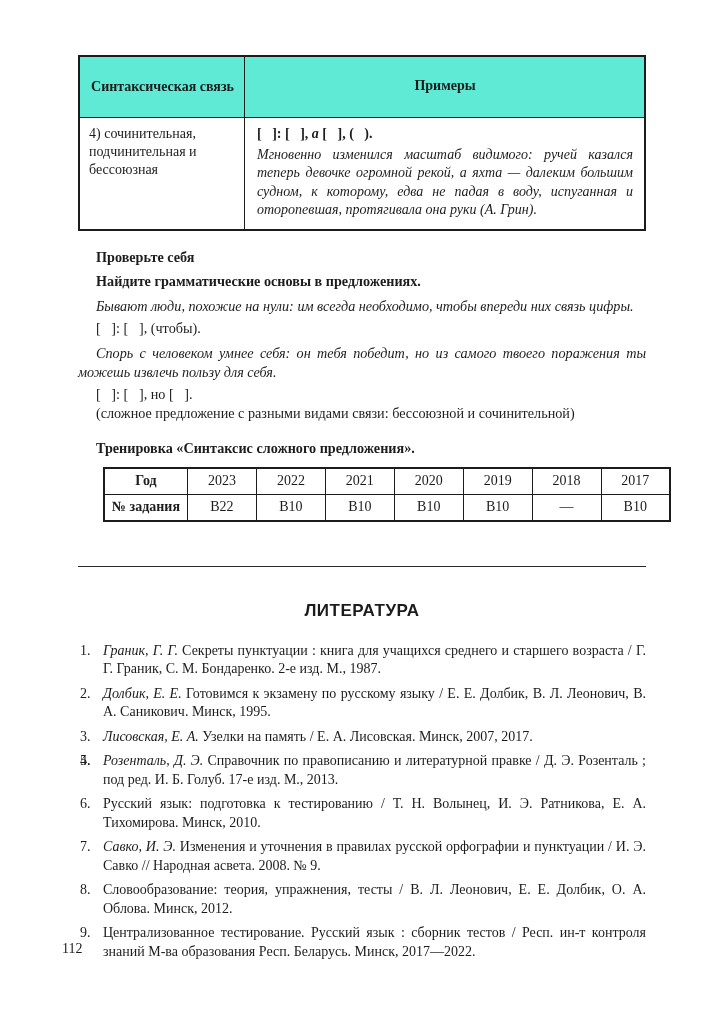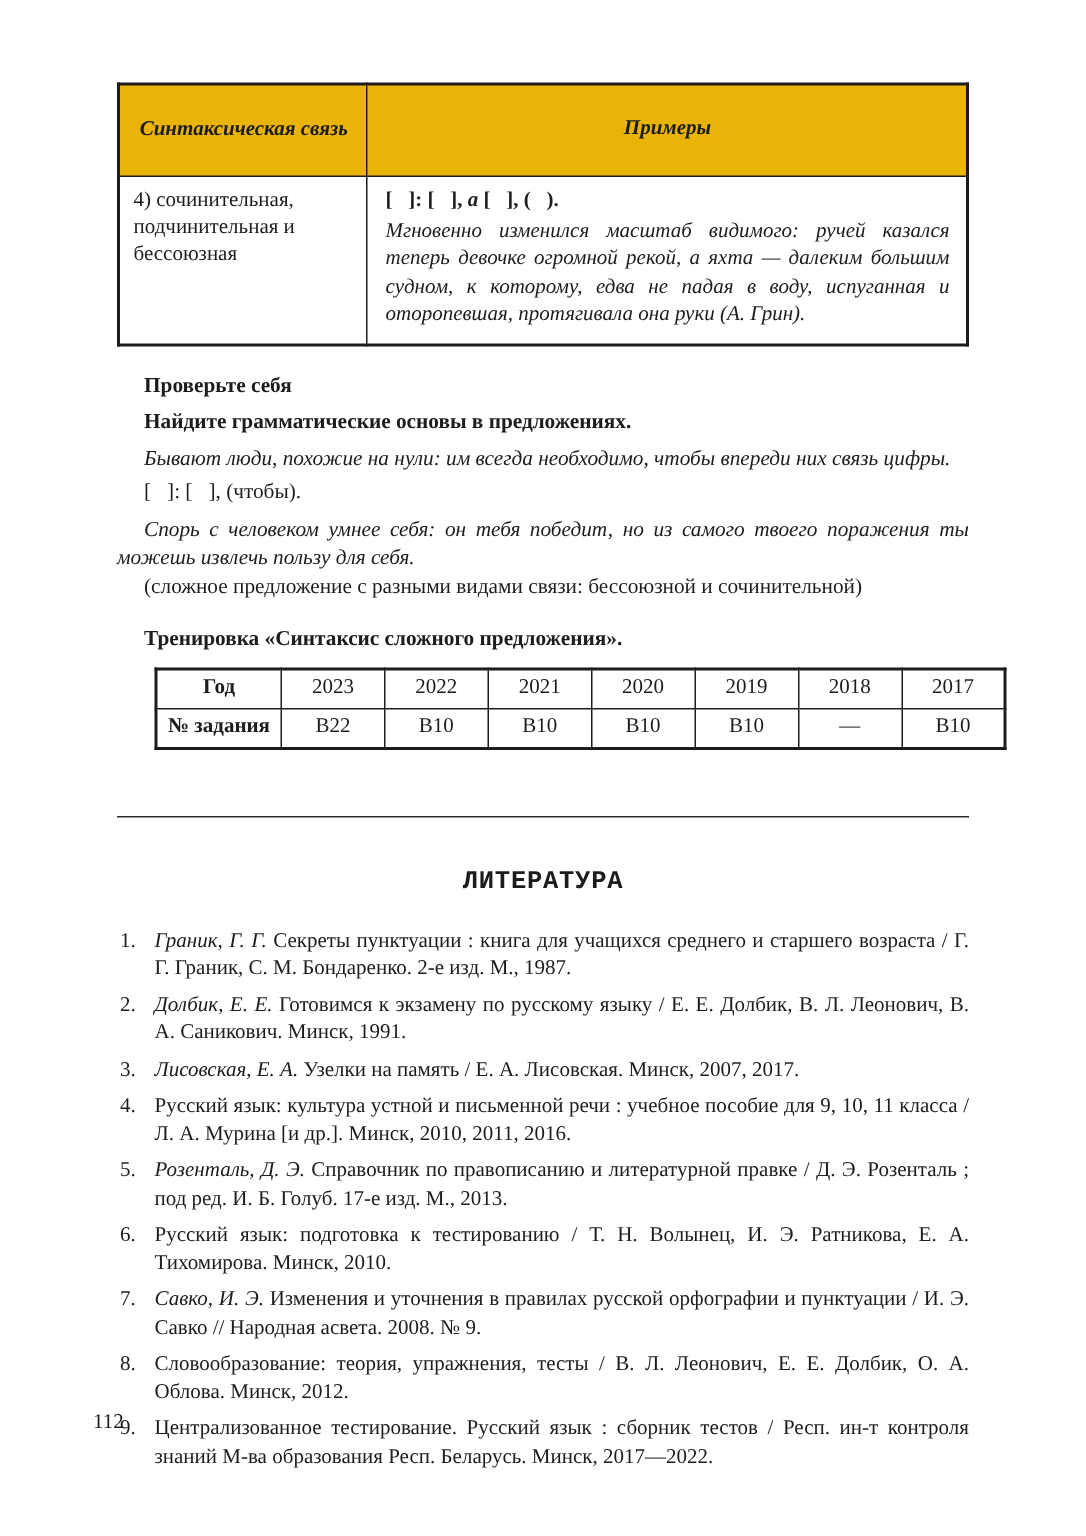--- a/index.html
+++ b/index.html
@@ -22,28 +22,27 @@
     width:568px;
     table-layout:fixed;
   }
   table.syntax th, table.syntax td{
     border:1px solid #1c1c1c;
     vertical-align:top;
     font-size:14px;
   }
   table.syntax{border:2px solid #1c1c1c;}
   table.syntax th{
-    background:#eab308;
+    background:#5eead4;
     font-weight:bold;
     text-align:center;
     vertical-align:middle;
     height:44px;
     line-height:17px;
     padding:2px 6px;
-    font-style:italic;
   }
   table.syntax .c1{width:147px;padding:7px 8px 7px 9px;line-height:18px;}
   table.syntax .c2{padding:7px 11px 9px 12px;line-height:18.5px;}
   .formula{font-weight:bold;margin:0 0 2px 0;}
   .formula .conj{font-style:italic;}
   .example{font-style:italic;text-align:justify;margin:0;}
   
   .sect{margin-top:17px;font-size:14.2px;line-height:19px;}
   .h-bold{font-weight:bold;margin:0 0 0 18px;padding:0;}
   .h-bold.gap{margin-top:5px;}
@@ -68,21 +67,21 @@
     padding:0 2px;
   }
   table.years td.lbl{font-weight:bold;width:78px;}
   
   .divider{
     border:none;
     border-top:1.6px solid #2a2a2a;
     margin:44px 0 0 0;
   }
   .lit-title{
-    font-family:Liberation Mono, monospace;
+    font-family:Liberation Sans, sans-serif;
     font-weight:bold;
     font-size:17px;
     letter-spacing:.5px;
     text-align:center;
     margin:34px 0 21px 0;
   }
   ol.bib{
     list-style:none;
     margin:0;padding:0;
     font-size:14px;
@@ -128,20 +127,21 @@
       </tr>
     </tbody>
       </table>
 
     <div class="sect">
       <p class="h-bold">Проверьте себя</p>
       <p class="h-bold gap">Найдите грамматические основы в предложениях.</p>
       <p class="ital-par">Бывают люди, похожие на нули: им всегда необходимо, чтобы впереди них связь цифры.</p>
       <p class="scheme">[&nbsp;&nbsp;&nbsp;]: [&nbsp;&nbsp;&nbsp;], (чтобы).</p>
       <p class="ital-par" style="font-style:italic;">Спорь с человеком умнее себя: он тебя победит, но из самого твоего поражения ты можешь извлечь пользу для себя.</p>
+      <p class="scheme">[&nbsp;&nbsp;&nbsp;]: [&nbsp;&nbsp;&nbsp;], но [&nbsp;&nbsp;&nbsp;].</p>
       <p class="note">(сложное предложение с разными видами связи: бессоюзной и сочинительной)</p>
       <p class="training">Тренировка «Синтаксис сложного предложения».</p>
     </div>
 
     <table class="years">
       <tbody>
           <tr>
         <td class="lbl">Год</td>
         <td>2023</td>
         <td>2022</td>
@@ -163,23 +163,23 @@
       </tr>
     </tbody>
       </table>
 
     <hr class="divider">
 
     <div class="lit-title">ЛИТЕРАТУРА</div>
 
     <ol class="bib">
       <li><span class="num">1.</span><span class="auth">Граник, Г. Г.</span><span> Секреты пунктуации : книга для учащихся среднего и старшего возраста / Г. Г. Граник, С. М. Бондаренко. 2-е изд. М., 1987.</span></li>
-      <li><span class="num">2.</span><span class="auth">Долбик, Е. Е.</span><span> Готовимся к экзамену по русскому языку / Е. Е. Долбик, В. Л. Леонович, В. А. Саникович. Минск, 1991.</span></li>
+      <li><span class="num">2.</span><span class="auth">Долбик, Е. Е.</span><span> Готовимся к экзамену по русскому языку / Е. Е. Долбик, В. Л. Леонович, В. А. Саникович. Минск, 1995.</span></li>
       <li><span class="num">3.</span><span class="auth">Лисовская, Е. А.</span><span> Узелки на память / Е. А. Лисовская. Минск, 2007, 2017.</span></li>
-      <li><span class="num">4.</span><span class="auth"></span><span>Русский язык: культура устной и письменной речи : учебное пособие для 9, 10, 11 класса / Л. А. Мурина [и др.]. Минск, 2010, 2011, 2016.</span></li>
+      <li><span class="num">4.</span><span class="auth"></span></li>
       <li><span class="num">5.</span><span class="auth">Розенталь, Д. Э.</span><span> Справочник по правописанию и литературной правке / Д. Э. Розенталь ; под ред. И. Б. Голуб. 17-е изд. М., 2013.</span></li>
       <li><span class="num">6.</span><span class="auth"></span><span>Русский язык: подготовка к тестированию / Т. Н. Волынец, И. Э. Ратникова, Е. А. Тихомирова. Минск, 2010.</span></li>
       <li><span class="num">7.</span><span class="auth">Савко, И. Э.</span><span> Изменения и уточнения в правилах русской орфографии и пунктуации / И. Э. Савко // Народная асвета. 2008. № 9.</span></li>
       <li><span class="num">8.</span><span class="auth"></span><span>Словообразование: теория, упражнения, тесты / В. Л. Леонович, Е. Е. Долбик, О. А. Облова. Минск, 2012.</span></li>
       <li><span class="num">9.</span><span class="auth"></span><span>Централизованное тестирование. Русский язык : сборник тестов / Респ. ин-т контроля знаний М-ва образования Респ. Беларусь. Минск, 2017—2022.</span></li>
 
     </ol>
 
   </div>
 

